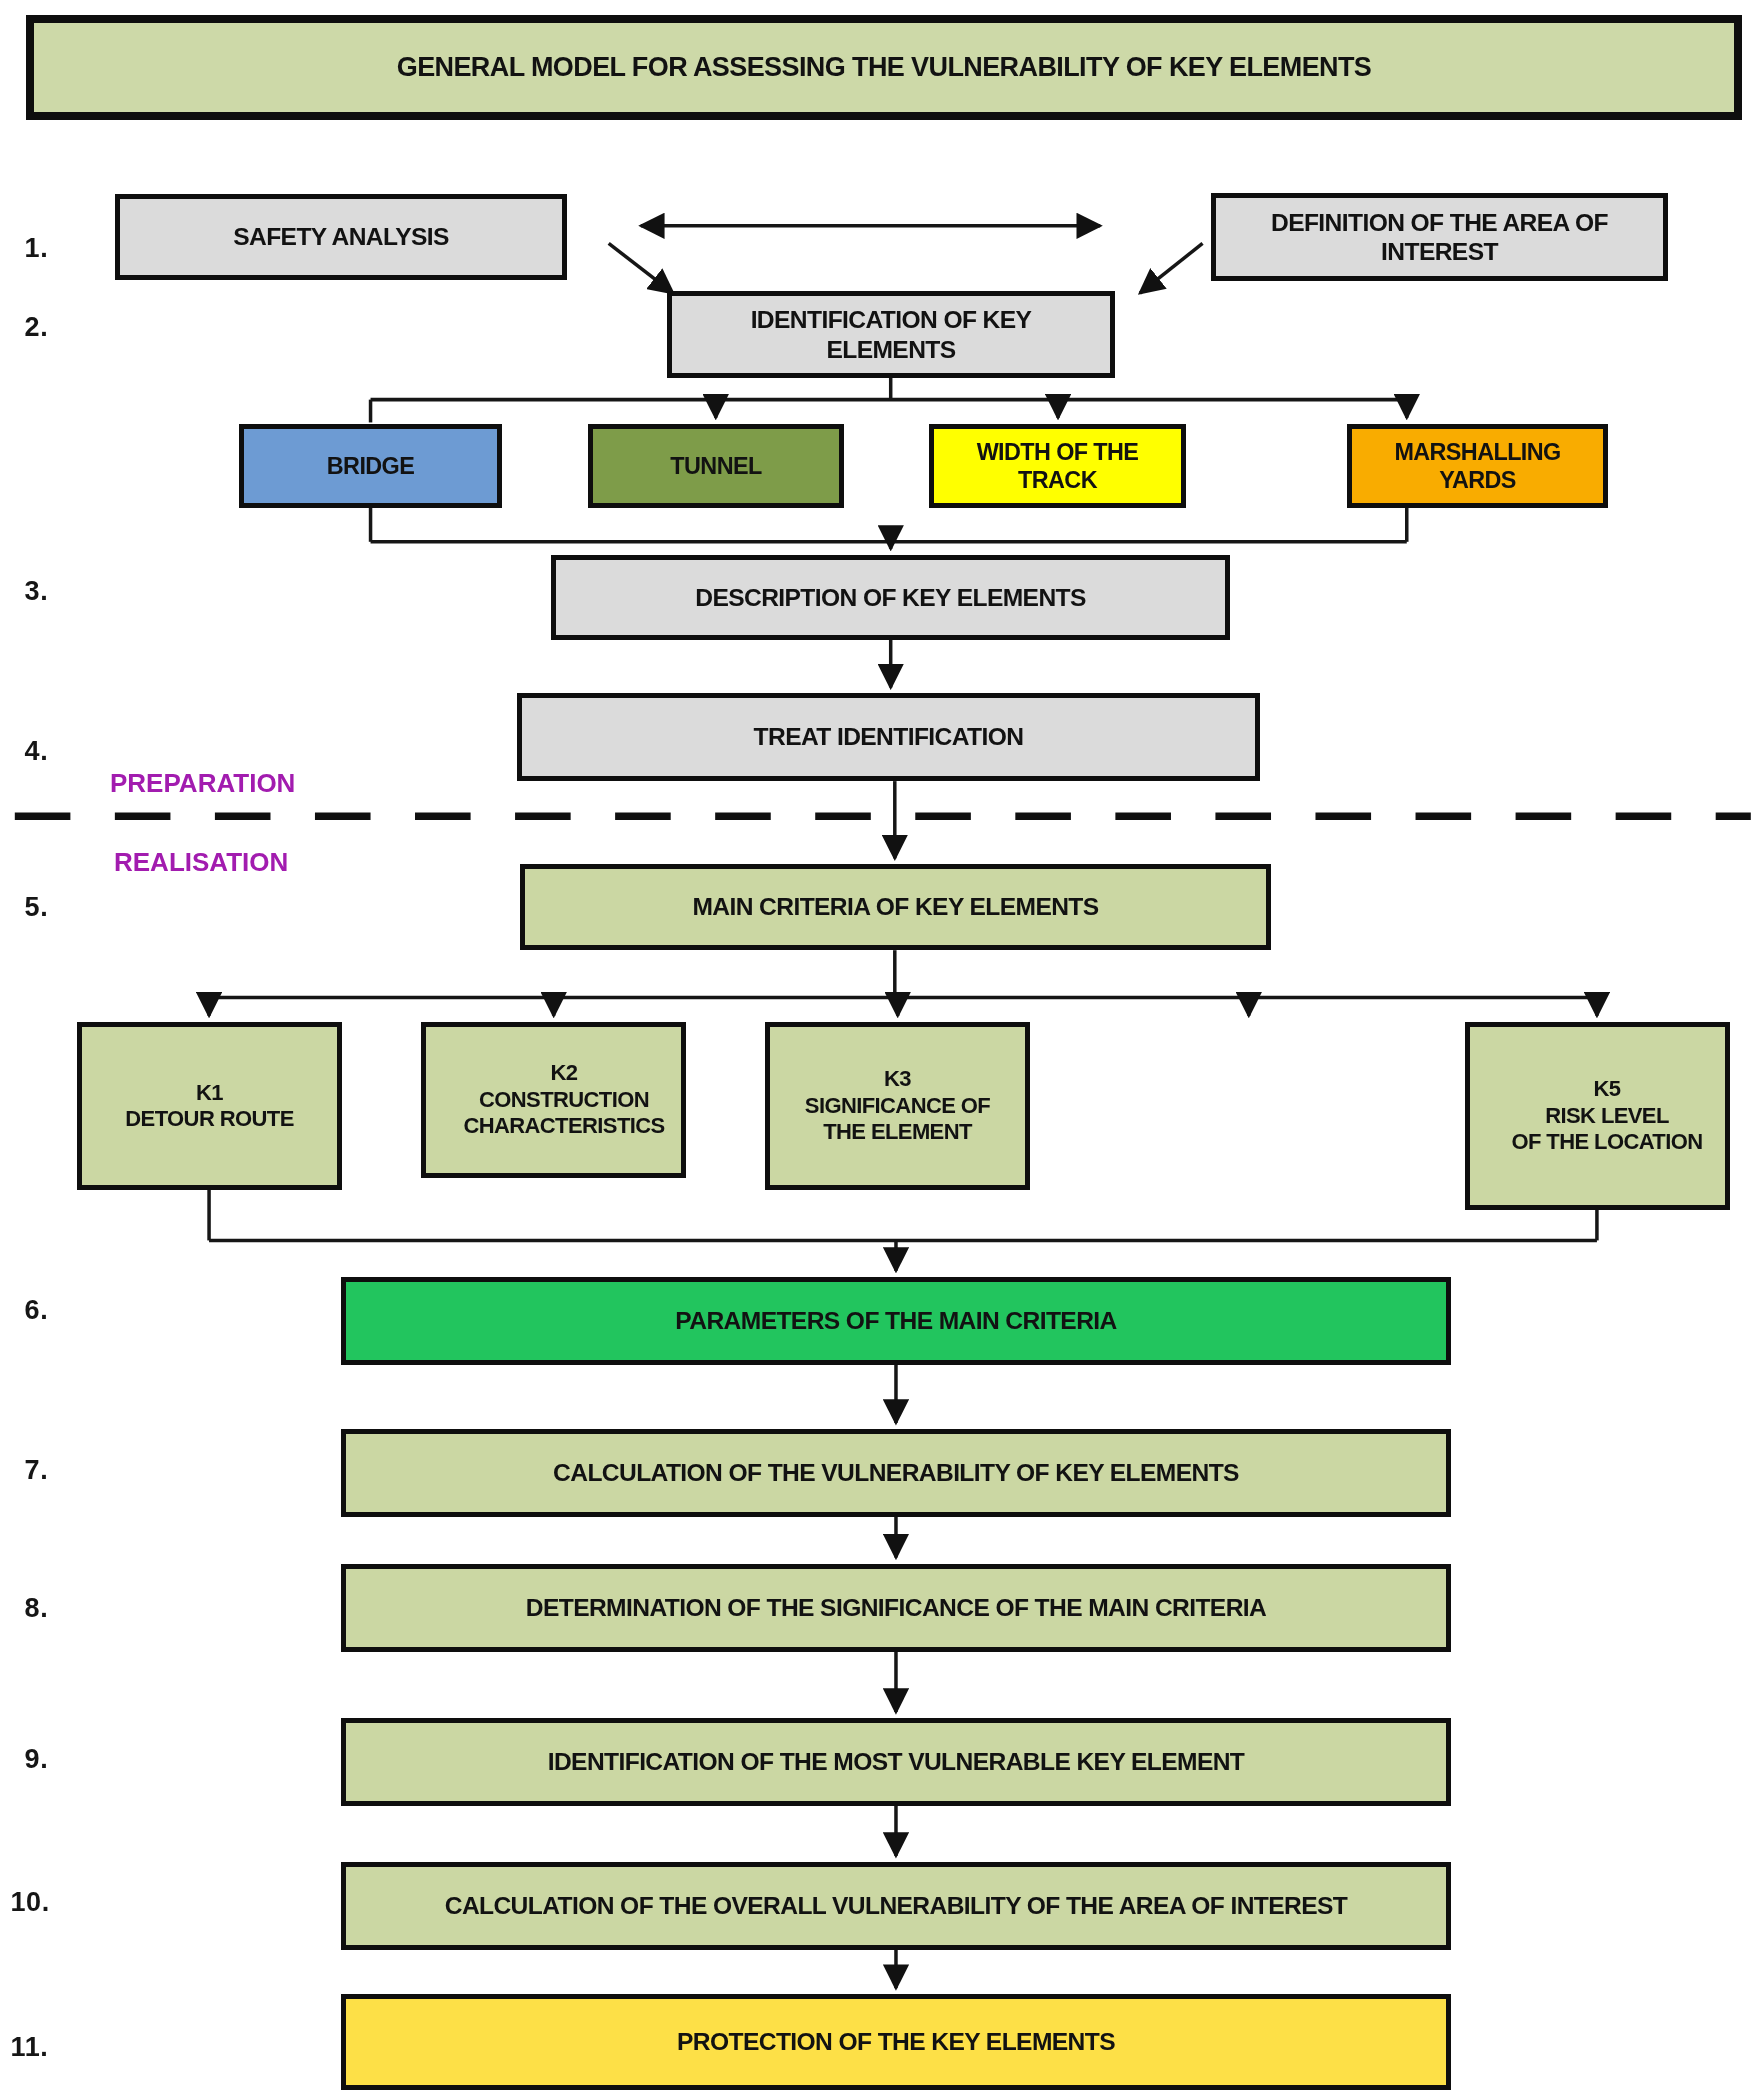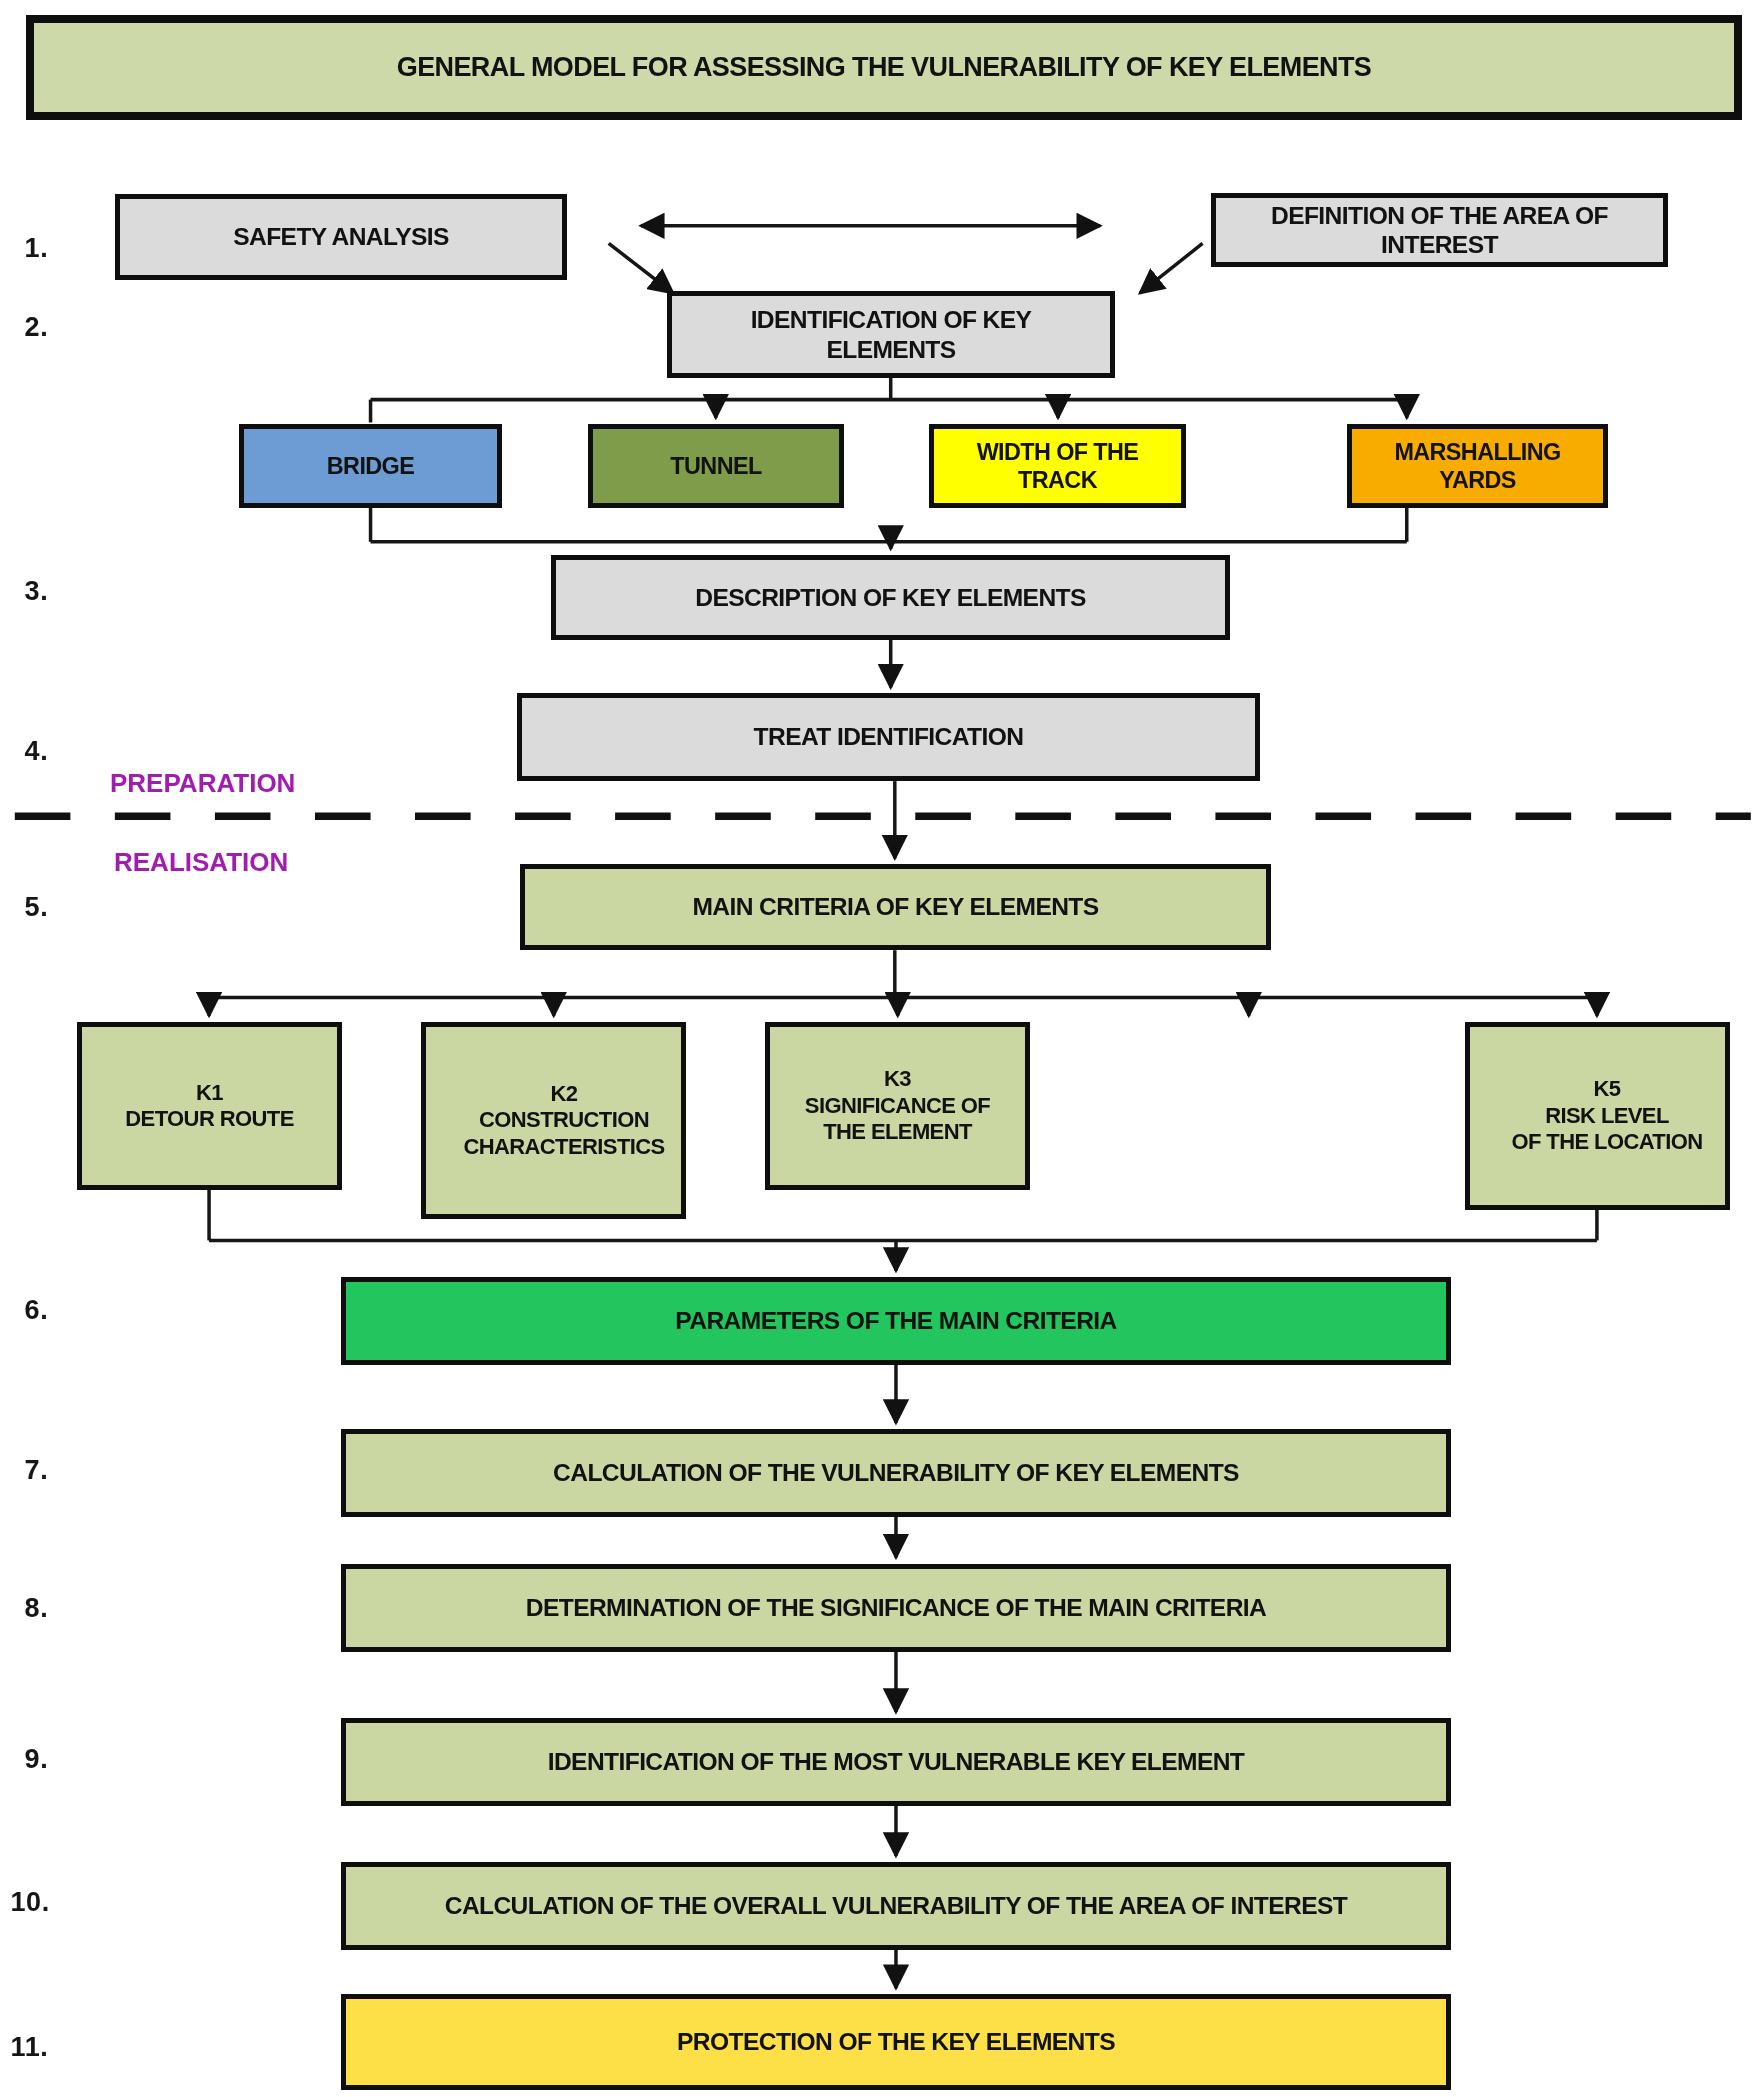--- a/index.html
+++ b/index.html
@@ -131,21 +131,21 @@
   <div class="num" style="left:24.6px;  top:1744px;">9.</div>
   <div class="num" style="left:10.5px;  top:1887px;">10.</div>
   <div class="num" style="left:10.5px;  top:2032px;">11.</div>
 
   <div class="phase-label" style="left:110px; top:768px;">PREPARATION</div>
   <div class="phase-label" style="left:114px; top:847px;">REALISATION</div>
 
   <div class="box proc" style="left: 115px; top: 194px; width: 452px; height: 86px; background-color: rgb(219, 219, 219);">
     <span class="box-label">SAFETY ANALYSIS</span>
   </div>
-  <div class="box proc" style="left: 1211px; top: 193px; width: 457px; height: 74px; background-color: rgb(219, 219, 219);">
+  <div class="box proc" style="left: 1211px; top: 193px; width: 457px; height: 88px; background-color: rgb(219, 219, 219);">
     <span class="box-label">DEFINITION OF THE AREA OF
 INTEREST</span>
   </div>
 
   <div class="box proc" style="left: 667px; top: 291px; width: 448px; height: 87px; background-color: rgb(219, 219, 219);">
     <span class="box-label">IDENTIFICATION OF KEY
 ELEMENTS</span>
   </div>
 
   <div class="box elem" style="left: 239px; top: 424px; width: 263px; height: 84px; background-color: rgb(109, 155, 211);">
@@ -172,21 +172,21 @@
   </div>
 
   <div class="box stage" style="left: 520px; top: 864px; width: 751px; height: 86px; background-color: rgb(203, 215, 163);">
     <span class="box-label">MAIN CRITERIA OF KEY ELEMENTS</span>
   </div>
 
   <div class="box kbox" style="left: 77px; top: 1022px; width: 265px; height: 168px; background-color: rgb(203, 215, 163);">
     <span>K1</span>
     <span>DETOUR ROUTE</span>
   </div>
-  <div class="box kbox" style="left: 421px; top: 1022px; width: 265px; height: 197px; background-color: rgb(203, 215, 163); padding-left: 21px;">
+  <div class="box kbox" style="left: 421px; top: 1022px; width: 265px; height: 156px; background-color: rgb(203, 215, 163); padding-left: 21px;">
     <span>K2</span>
     <span>CONSTRUCTION
 CHARACTERISTICS</span>
   </div>
   <div class="box kbox" style="left: 765px; top: 1022px; width: 265px; height: 168px; background-color: rgb(203, 215, 163);">
     <span>K3</span>
     <span>SIGNIFICANCE OF
 THE ELEMENT</span>
   </div>
   <div class="box kbox" style="left: 1465px; top: 1022px; width: 265px; height: 188px; background-color: rgb(203, 215, 163); padding-left: 19px;">

